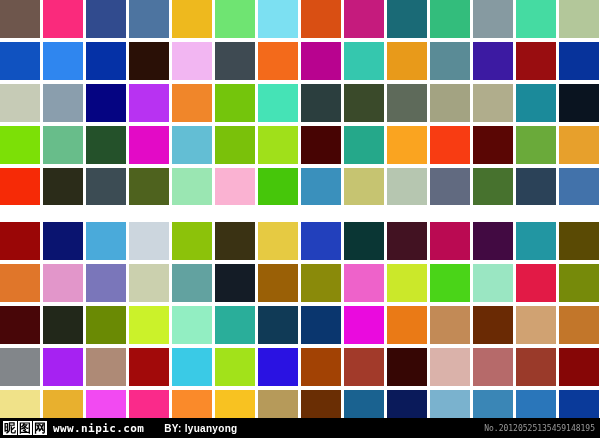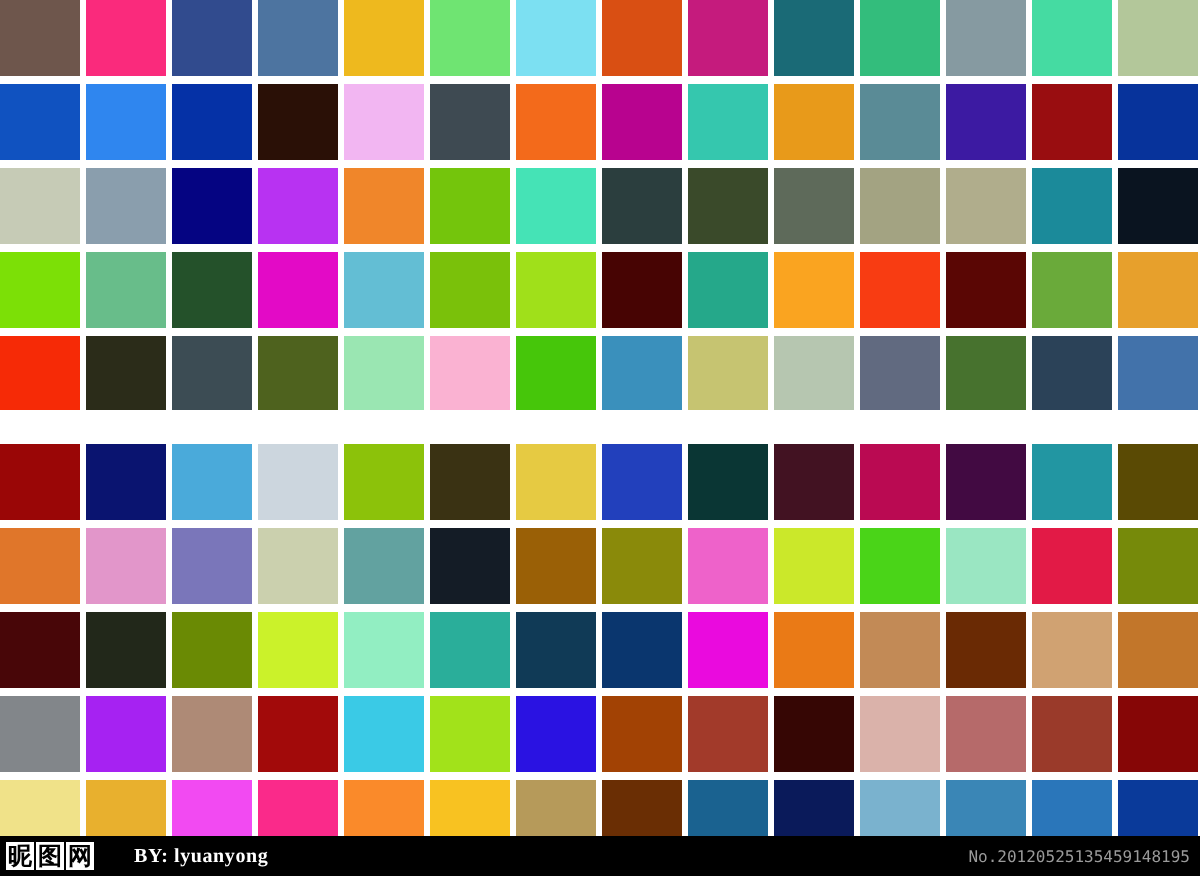--- a/index.html
+++ b/index.html
@@ -86,21 +86,21 @@
   }
   #site-url {
     color: #ffffff;
     font-family: "DejaVu Sans Mono", monospace;
     font-size: 11px;
     letter-spacing: 0.4px;
     font-weight: bold;
   }
   #byline {
     color: #ffffff;
-    font-family: Liberation Serif, serif;
+    font-family: Liberation Sans, sans-serif;
     font-size: 10px;
     letter-spacing: 0.3px;
     margin-left: 14px;
     font-weight: bold;
     text-align: center;
   }
   #footer-right {
     margin-left: auto;
     padding-right: 5px;
     color: #9a9a9a;
@@ -290,18 +290,19 @@
       </div>
     </div>
 
   <div id="footer-bar">
     <div id="footer-left">
       <span class="logo-cjk" id="logo-cjk">
           <span>昵</span>
           <span>图</span>
           <span>网</span>
         </span>
+      <span id="site-url">www.nipic.com</span>
       <span id="byline">BY: lyuanyong</span>
     </div>
     <div id="footer-right">No.20120525135459148195</div>
   </div>
 
 </div>
 
 </body></html>

